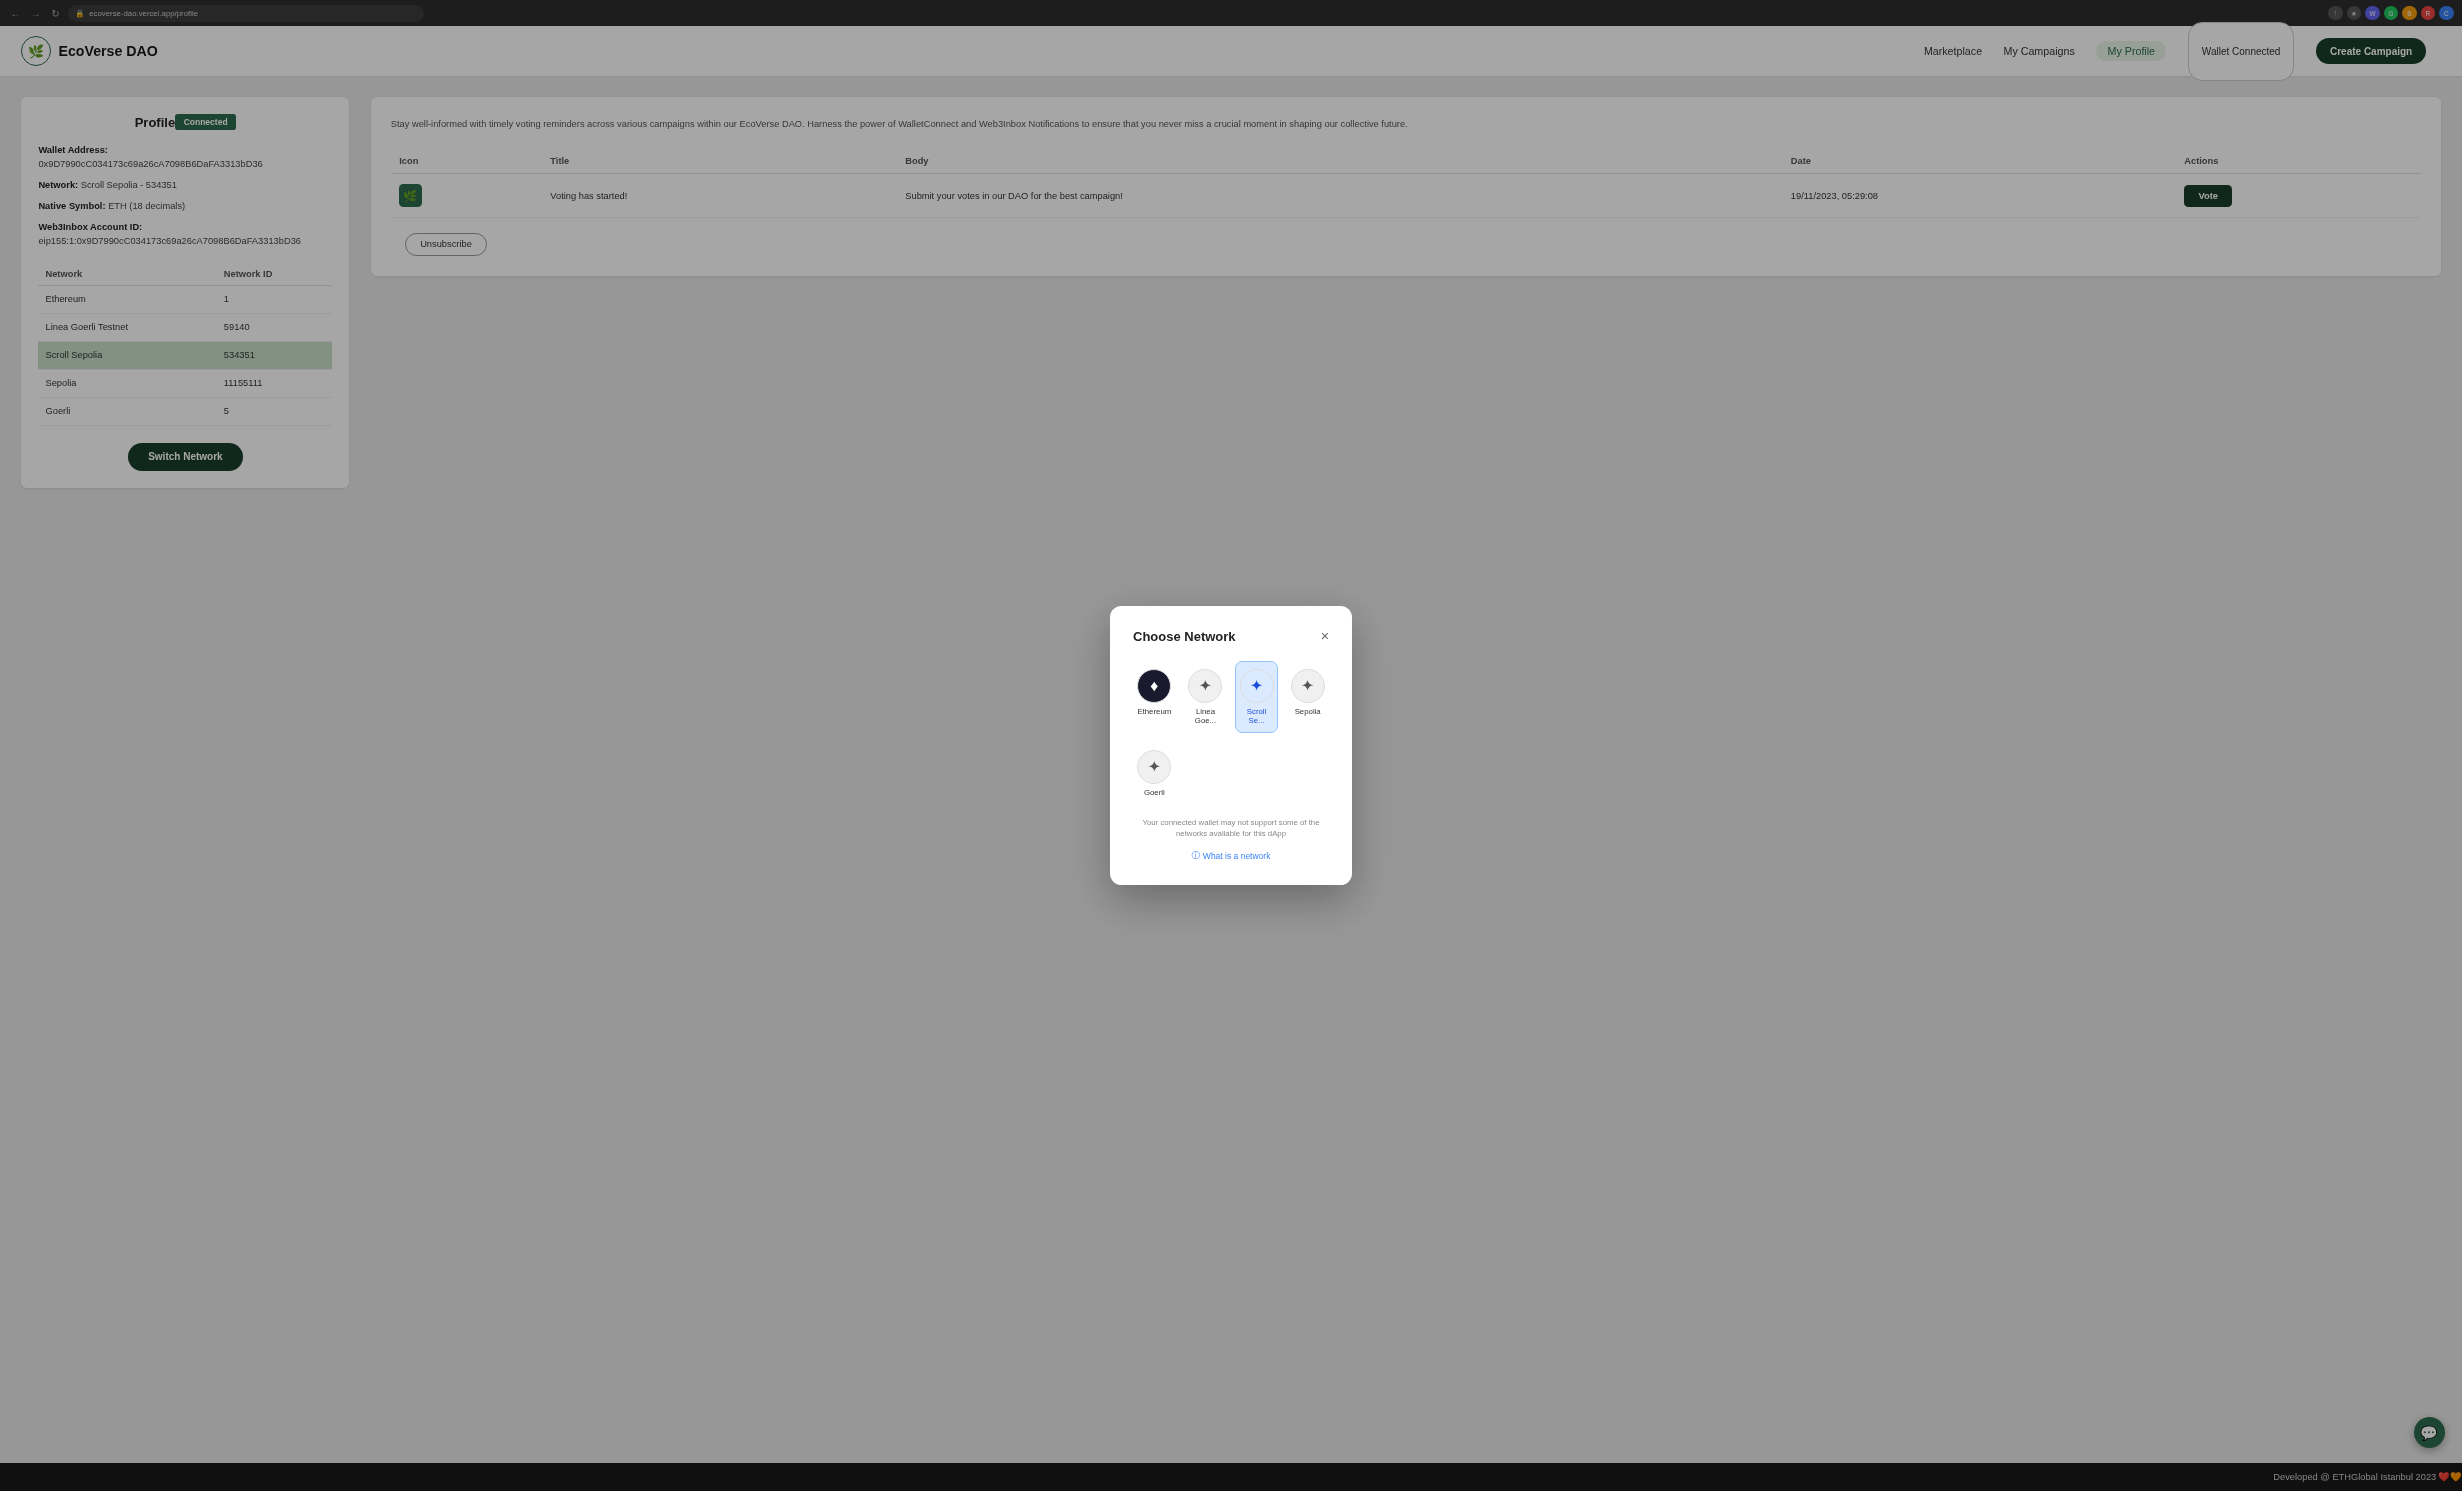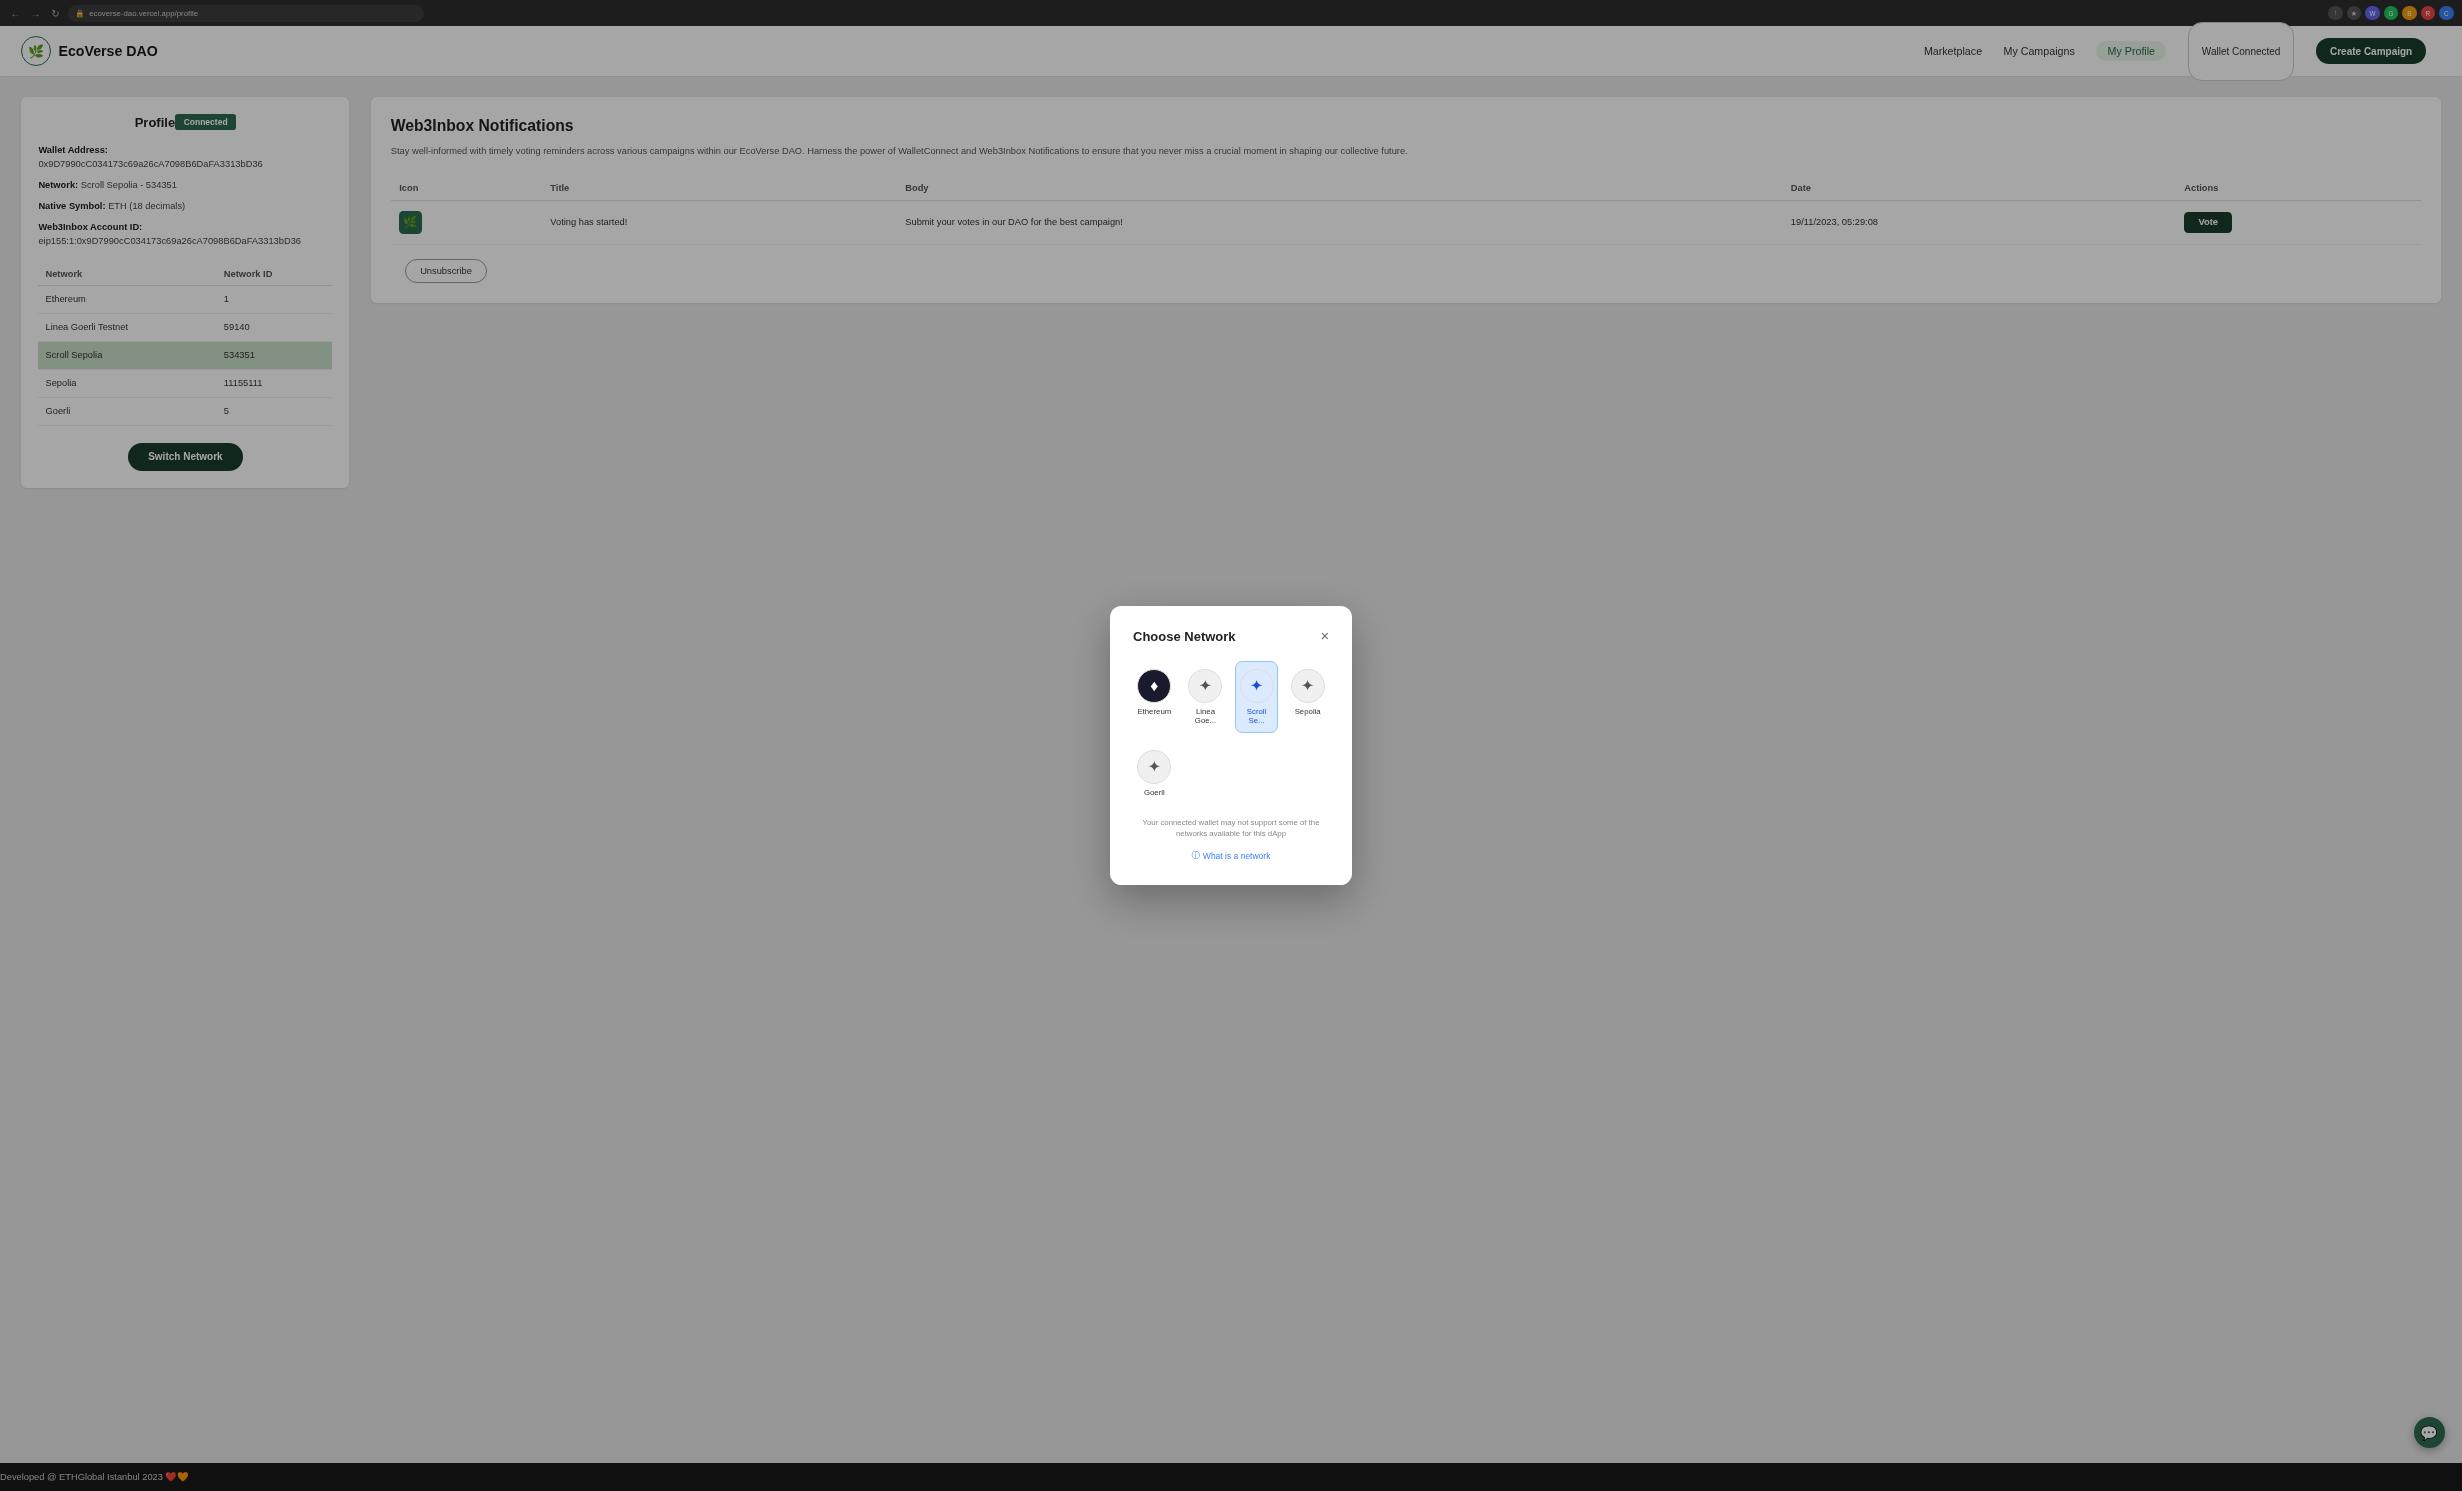--- a/index.html
+++ b/index.html
@@ -234,21 +234,21 @@
     .modal-link {
       display: flex; align-items: center; justify-content: center;
       gap: 2.8px; color: #3b82f6; font-size: 8.5px;
       cursor: pointer; text-decoration: none;
     }
 
     
     .footer {
       background: #1a1a1a;
       height: 28.5px;
-      display: flex; align-items: center; justify-content: flex-start;
+      display: flex; align-items: center; justify-content: flex-end;
       color: #ccc; font-size: 9.3px;
     }
 
     
     .chat-bubble {
       position: fixed;
       bottom: 43px; right: 17px;
       width: 31px; height: 31px;
       background: #2d6a4f; border-radius: 50%;
       display: flex; align-items: center; justify-content: center;
@@ -350,21 +350,20 @@
   </tr>
           </tbody>
       </table>
 
       <button class="btn-switch-network">Switch Network</button>
     </div>
   </div>
 
   <div class="right-panel">
     <div class="notifications-section">
-      <h2 class="notifications-title">Web3Inbox Notifications</h2>
       <p class="notifications-desc">Stay well-informed with timely voting reminders across various campaigns within our EcoVerse DAO. Harness the power of WalletConnect and Web3Inbox Notifications to ensure that you never miss a crucial moment in shaping our collective future.</p>
 
       <table class="notif-table">
         <thead>
           <tr>
             <th>Icon</th>
             <th>Title</th>
             <th>Body</th>
             <th>Date</th>
             <th>Actions</th>

